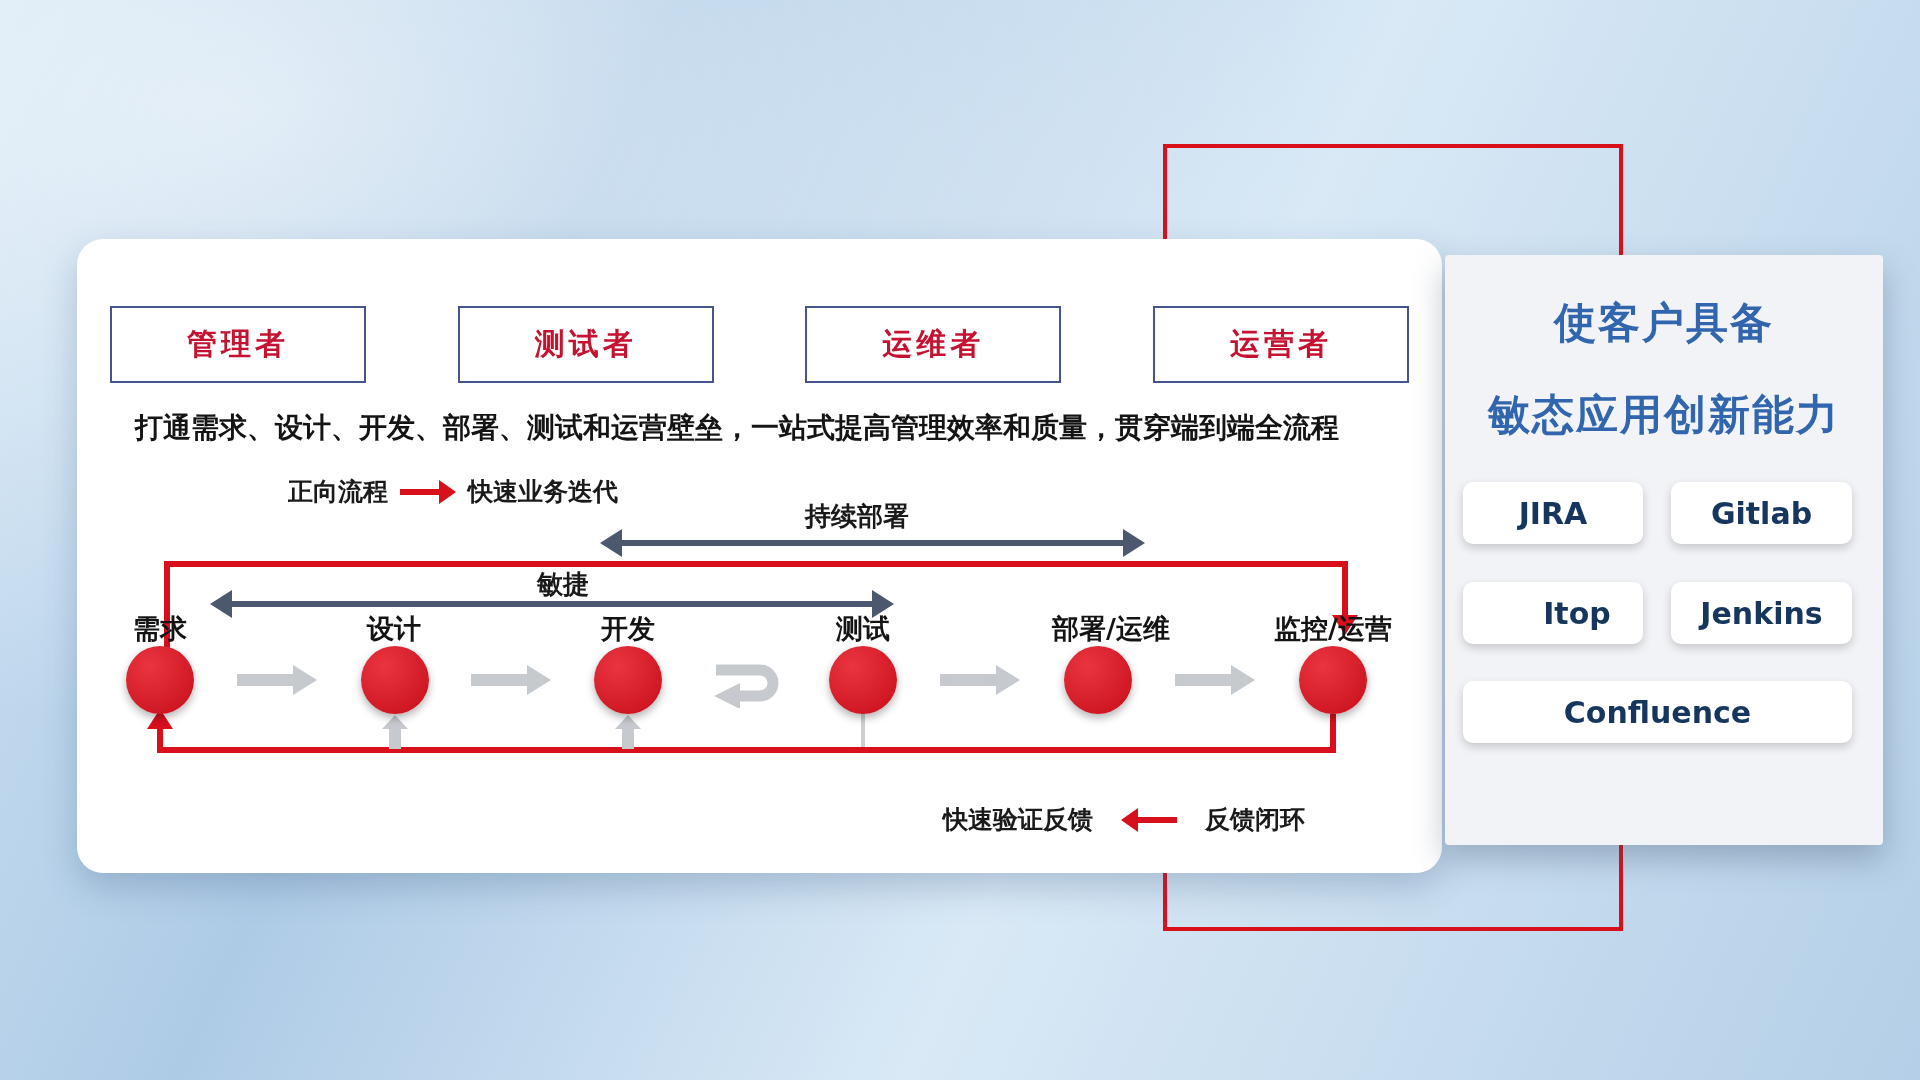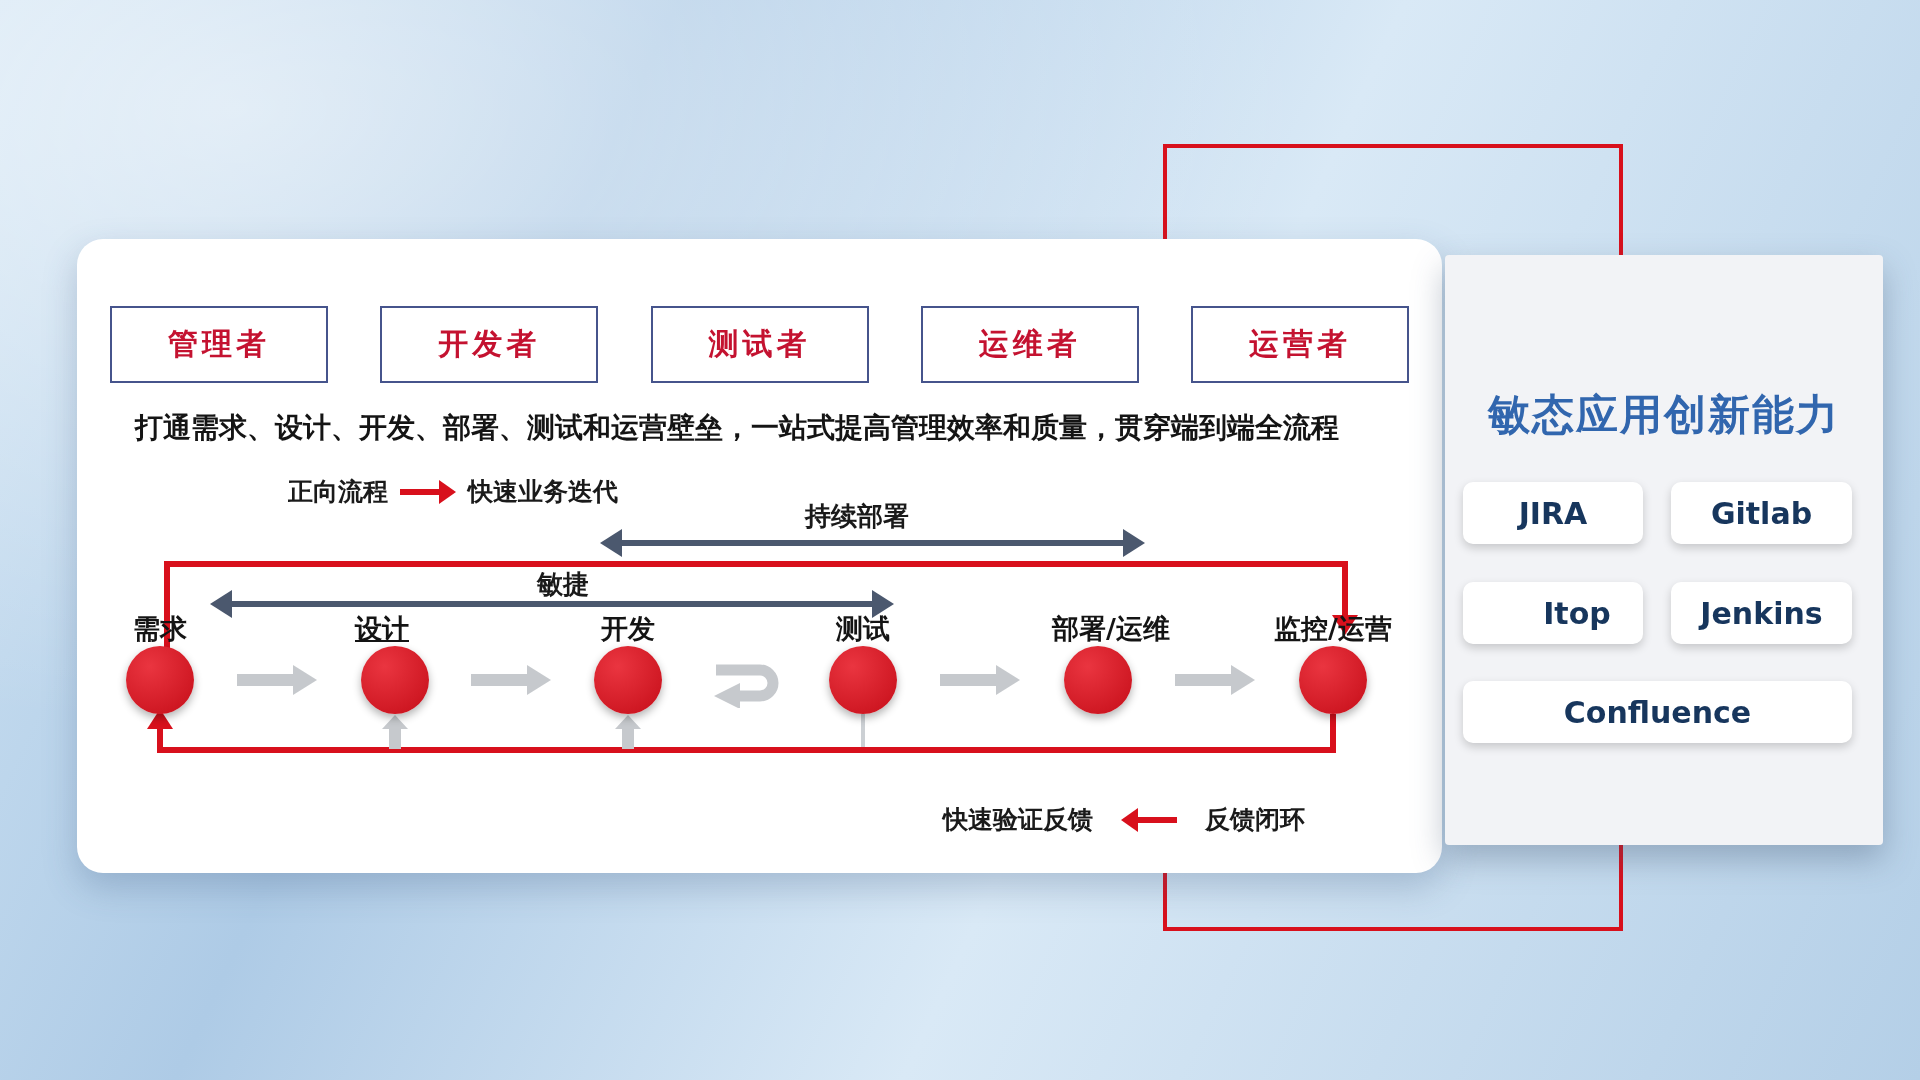--- a/index.html
+++ b/index.html
@@ -25,21 +25,21 @@
   .card {
     position:absolute; left:77px; top:239px; width:1365px; height:634px;
     background:#ffffff; border-radius:26px; z-index:2;
     box-shadow:0 14px 34px rgba(60,90,130,.28);
   }
 
   
   .roles { position:absolute; left:33px; top:67px; width:1299px; height:77px;
     display:flex; justify-content:space-between; }
   .role-box {
-    width:218px; height:77px; border:2px solid #46548c; background:#fff;
+    width:256px; height:77px; border:2px solid #46548c; background:#fff;
     display:flex; align-items:center; justify-content:center;
   }
   .role-box span { color:#c41230; font-size:30px; font-weight:700; letter-spacing:4px; }
 
   .desc { position:absolute; left:58px; top:170px; width:1290px;
     font-size:28px; font-weight:700; color:#141414; }
 
   
   .legend { position:absolute; display:flex; align-items:center; gap:12px;
     font-size:25px; font-weight:700; color:#1a1a1a; }
@@ -137,23 +137,20 @@
 
   <div class="red-frame"></div>
 
   <div class="card">
 
     <div class="roles">
       <div class="role-box">
         <span>管理者</span>
       </div>
       <div class="role-box">
-        <span>开发者</span>
-      </div>
-      <div class="role-box">
         <span>测试者</span>
       </div>
       <div class="role-box">
         <span>运维者</span>
       </div>
       <div class="role-box">
         <span>运营者</span>
       </div>
     </div>
 
@@ -197,21 +194,21 @@
     <div class="uparrow" style="left:305px;">
         <i class="hd"></i>
         <i class="ln"></i>
       </div>
     <div class="uparrow" style="left:538px;">
         <i class="hd"></i>
         <i class="ln"></i>
       </div>
 
     <div class="stage-label" style="left:-2px;">需求</div>
-    <div class="stage-label" style="left:220px;text-decoration:underline;">设计</div>
+    <div class="stage-label" style="left:232px;">设计</div>
     <div class="stage-label" style="left:466px;">开发</div>
     <div class="stage-label" style="left:701px;">测试</div>
     <div class="stage-label" style="left:949px;">部署/运维</div>
     <div class="stage-label" style="left:1171px;">监控/运营</div>
 
     <div class="node" style="left:49px;"></div>
     <div class="node" style="left:284px;"></div>
     <div class="node" style="left:517px;"></div>
     <div class="node" style="left:752px;"></div>
     <div class="node" style="left:987px;"></div>
@@ -244,20 +241,21 @@
       <span class="rarrow left">
           <i class="hd"></i>
           <i class="ln"></i>
         </span>
       <span>反馈闭环</span>
     </div>
 
   </div>
 
   <div class="panel">
+    <div class="panel-title t1">使客户具备</div>
     <div class="panel-title t2">敏态应用创新能力</div>
     <div class="tool jira">JIRA</div>
     <div class="tool gitlab">Gitlab</div>
     <div class="tool itop">Itop</div>
     <div class="tool jenkins">Jenkins</div>
     <div class="tool confluence">Confluence</div>
   </div>
 
 </div>
 

